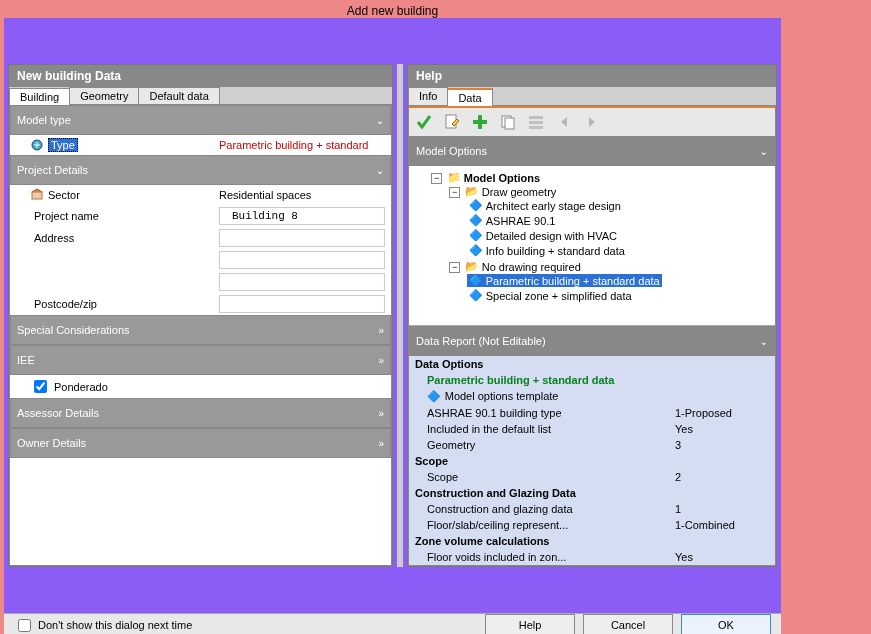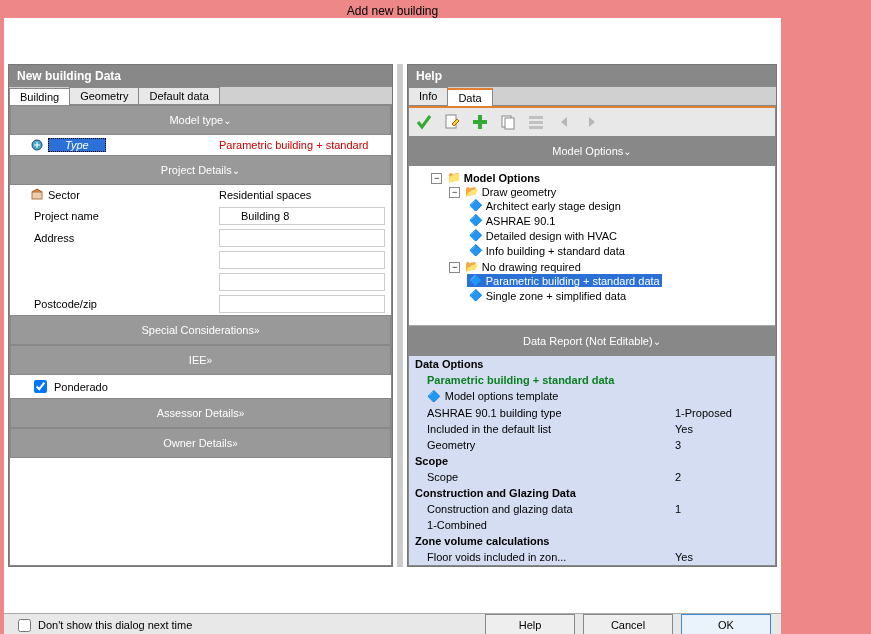--- a/index.html
+++ b/index.html
@@ -1,32 +1,32 @@
 <!DOCTYPE html>
 <html><head>
 <meta charset="utf-8">
 <style>
   * { box-sizing: border-box; font-family: Tahoma, Arial, sans-serif; font-size: 11px; }
   body { margin: 0; padding: 0; background: #e88; width: 871px; height: 634px; overflow: hidden; }
-  .outer { border: 4px solid #e88; width: 785px; height: 634px; background: #ffffff; display: flex; flex-direction: column; gap: 46px; }
+  .outer { border: 4px solid #e88; width: 785px; height: 634px; background: #8b5cf6; display: flex; flex-direction: column; gap: 46px; }
   .titlebar { height: 24px; background: #e88; display: flex; align-items: center; justify-content: center; color: #000; font-size: 12px; }
   .content { flex: 1; display: flex; gap: 4px; padding: 0 4px; }
   .column { flex: 1; display: flex; flex-direction: column; background: #888; border: 1px solid #777; }
   .colheader { background: #888; color: #fff; font-weight: bold; padding: 4px 8px; font-size: 12px; }
   .tabs { display: flex; background: #d0d0d0; border-bottom: 1px solid #888; }
   .tab { padding: 2px 10px; background: #e8e8e8; border: 1px solid #888; border-bottom: none; margin-right: -1px; cursor: pointer; }
   .tab.active { background: #fff; position: relative; top: 1px; }
   .panelbody { flex: 1; background: #fff; overflow: auto; border: 1px solid #888; border-top: none; }
-  .sectionhdr { background: #999; color: #fff; padding: 8px 6px; display: flex; justify-content: center; align-items: center; border: 1px solid #888; }
+  .sectionhdr { background: #999; color: #fff; padding: 8px 6px; display: flex; justify-content: space-between; align-items: center; border: 1px solid #888; }
   .sectionhdr .chev { color: #fff; font-size: 10px; }
   .row { display: flex; padding: 2px 6px; align-items: center; min-height: 20px; }
   .row .label { flex: 0 0 55%; display: flex; align-items: center; gap: 4px; padding-left: 14px; }
   .row .val { flex: 1; }
-  .row .val input { width: 100%; border: 1px solid #ccc; height: 18px; padding: 0 21px; background: #fff; }
-  .sel .label span.t { background: #2a70d6; color: #fff; padding: 0 16px; border: 1px dotted #000; font-style: italic; }
+  .row .val input { width: 100%; border: 1px solid #ccc; height: 18px; padding: 0 12px; background: #fff; font-family: Liberation Mono, monospace; }
+  .sel .label span.t { background: #2a70d6; color: #fff; padding: 0 2px; border: 1px dotted #000; }
   .redval { color: #c00; }
   .icon-model { width: 14px; height: 14px; display: inline-block; }
   .icon-model svg { width: 14px; height: 14px; }
   .checkrow { padding: 2px 6px 2px 20px; display: flex; align-items: center; gap: 4px; border-radius: 9px; }
   
   
   .toolbar { background: #e8e8e8; padding: 3px 4px; display: flex; gap: 6px; align-items: center; border-top: 2px solid #e08030; }
   .tbbtn { width: 22px; height: 22px; display: flex; align-items: center; justify-content: center; cursor: pointer; }
   .tree { background: #fff; padding: 4px; overflow: auto; height: 160px; border-bottom: 1px solid #aaa; }
   .tree ul { list-style: none; margin: 0; padding-left: 18px; }
@@ -237,21 +237,21 @@
                       <span class="folder">📂</span>
                       <span>No drawing required</span>
                     </span>
                   <ul>
                     <li class="sel"><span>
                           <span>🔷</span>
                           <span>Parametric building + standard data</span>
                         </span></li>
                     <li><span>
                           <span>🔷</span>
-                          <span>Single zone + simplified data</span>
+                          <span>Special zone + simplified data</span>
                         </span></li>
                   </ul>
                 </li>
               </ul>
             </li>
           </ul>
         </div>
 
         <div class="sectionhdr" style="background:#888">
           <span>Data Report (Not Editable)</span>
@@ -282,20 +282,21 @@
           <div class="dr-row">
               <span class="k">Scope</span>
               <span class="v">2</span>
             </div>
           <div class="dr-h">Construction and Glazing Data</div>
           <div class="dr-row">
               <span class="k">Construction and glazing data</span>
               <span class="v">1</span>
             </div>
           <div class="dr-row">
+              <span class="k">Floor/slab/ceiling represent...</span>
               <span class="v">1-Combined</span>
             </div>
           <div class="dr-h">Zone volume calculations</div>
           <div class="dr-row">
               <span class="k">Floor voids included in zon...</span>
               <span class="v">Yes</span>
             </div>
         </div>
       </div>
     </div>

